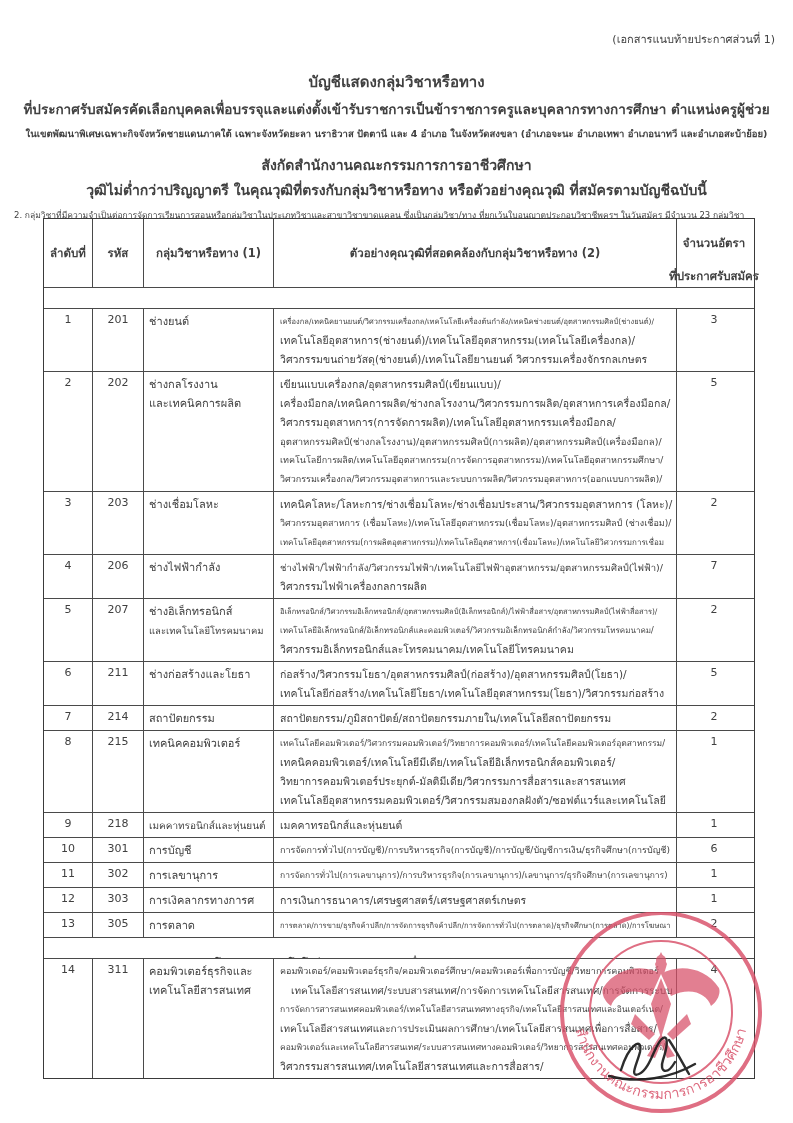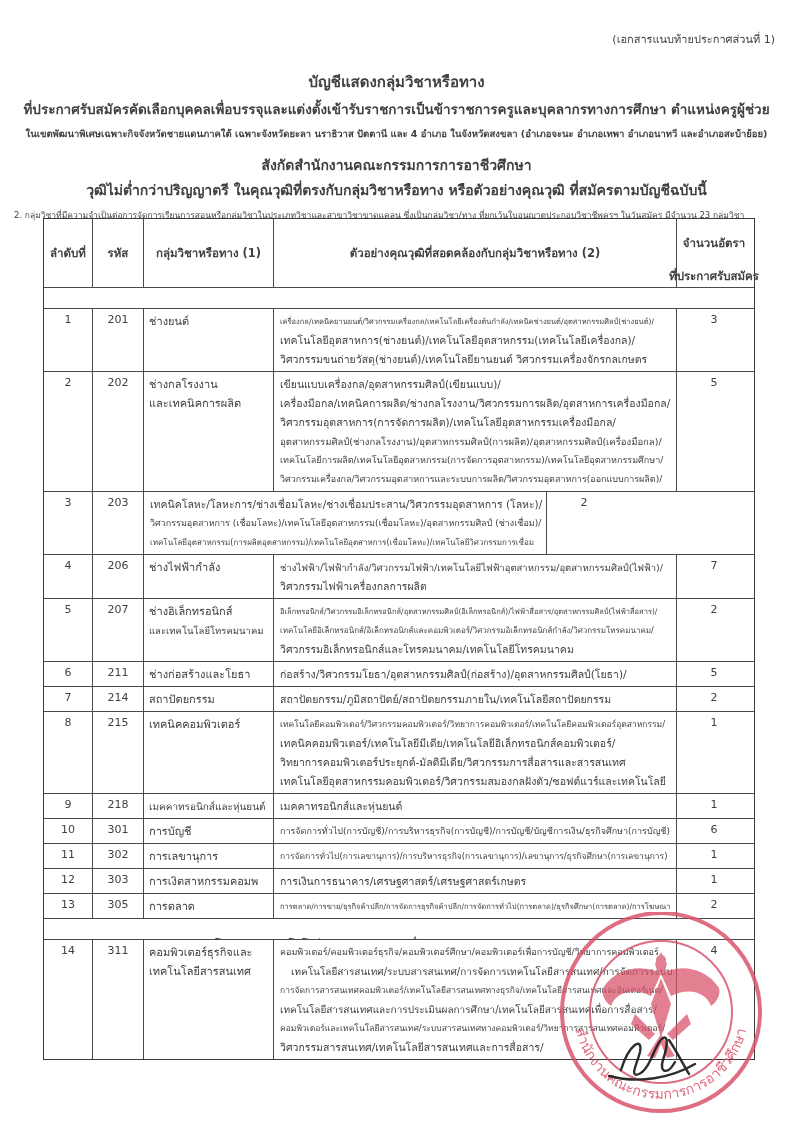--- a/index.html
+++ b/index.html
@@ -101,20 +101,23 @@
           <div class="qline">วิศวกรรมอุตสาหการ(การจัดการผลิต)/เทคโนโลยีอุตสาหกรรมเครื่องมือกล/</div>
           <div class="qline" style="font-size: 9.5px;">อุตสาหกรรมศิลป์(ช่างกลโรงงาน)/อุตสาหกรรมศิลป์(การผลิต)/อุตสาหกรรมศิลป์(เครื่องมือกล)/</div>
           <div class="qline" style="font-size: 9px;">เทคโนโลยีการผลิต/เทคโนโลยีอุตสาหกรรม(การจัดการอุตสาหกรรม)/เทคโนโลยีอุตสาหกรรมศึกษา/</div>
           <div class="qline" style="font-size: 9px;">วิศวกรรมเครื่องกล/วิศวกรรมอุตสาหการและระบบการผลิต/วิศวกรรมอุตสาหการ(ออกแบบการผลิต)/</div>
         </div>
         <div class="cell c-count">5</div>
       </div>
       <div class="trow">
         <div class="cell c-order">3</div>
         <div class="cell c-code">203</div>
+        <div class="cell c-group">
+          <div class="gline">ช่างเชื่อมโลหะ</div>
+        </div>
         <div class="cell c-qual">
           <div class="qline">เทคนิคโลหะ/โลหะการ/ช่างเชื่อมโลหะ/ช่างเชื่อมประสาน/วิศวกรรมอุตสาหการ (โลหะ)/</div>
           <div class="qline" style="font-size: 9px;">วิศวกรรมอุตสาหการ (เชื่อมโลหะ)/เทคโนโลยีอุตสาหกรรม(เชื่อมโลหะ)/อุตสาหกรรมศิลป์ (ช่างเชื่อม)/</div>
           <div class="qline" style="font-size: 8px;">เทคโนโลยีอุตสาหกรรม(การผลิตอุตสาหกรรม)/เทคโนโลยีอุตสาหการ(เชื่อมโลหะ)/เทคโนโลยีวิศวกรรมการเชื่อม</div>
         </div>
         <div class="cell c-count">2</div>
       </div>
       <div class="trow">
         <div class="cell c-order">4</div>
         <div class="cell c-code">206</div>
@@ -142,20 +145,21 @@
         <div class="cell c-count">2</div>
       </div>
       <div class="trow">
         <div class="cell c-order">6</div>
         <div class="cell c-code">211</div>
         <div class="cell c-group">
           <div class="gline">ช่างก่อสร้างและโยธา</div>
         </div>
         <div class="cell c-qual">
           <div class="qline">ก่อสร้าง/วิศวกรรมโยธา/อุตสาหกรรมศิลป์(ก่อสร้าง)/อุตสาหกรรมศิลป์(โยธา)/</div>
+          <div class="qline">เทคโนโลยีก่อสร้าง/เทคโนโลยีโยธา/เทคโนโลยีอุตสาหกรรม(โยธา)/วิศวกรรมก่อสร้าง</div>
         </div>
         <div class="cell c-count">5</div>
       </div>
       <div class="trow">
         <div class="cell c-order">7</div>
         <div class="cell c-code">214</div>
         <div class="cell c-group">
           <div class="gline">สถาปัตยกรรม</div>
         </div>
         <div class="cell c-qual">
@@ -207,21 +211,21 @@
         </div>
         <div class="cell c-qual">
           <div class="qline" style="font-size: 8.5px;">การจัดการทั่วไป(การเลขานุการ)/การบริหารธุรกิจ(การเลขานุการ)/เลขานุการ/ธุรกิจศึกษา(การเลขานุการ)</div>
         </div>
         <div class="cell c-count">1</div>
       </div>
       <div class="trow">
         <div class="cell c-order">12</div>
         <div class="cell c-code">303</div>
         <div class="cell c-group">
-          <div class="gline">การเงิตสาหกรรมคอมพ</div>
+          <div class="gline">การเงิคลากรทางการศ</div>
         </div>
         <div class="cell c-qual">
           <div class="qline">การเงินการธนาคาร/เศรษฐศาสตร์/เศรษฐศาสตร์เกษตร</div>
         </div>
         <div class="cell c-count">1</div>
       </div>
       <div class="trow">
         <div class="cell c-order">13</div>
         <div class="cell c-code">305</div>
         <div class="cell c-group">

